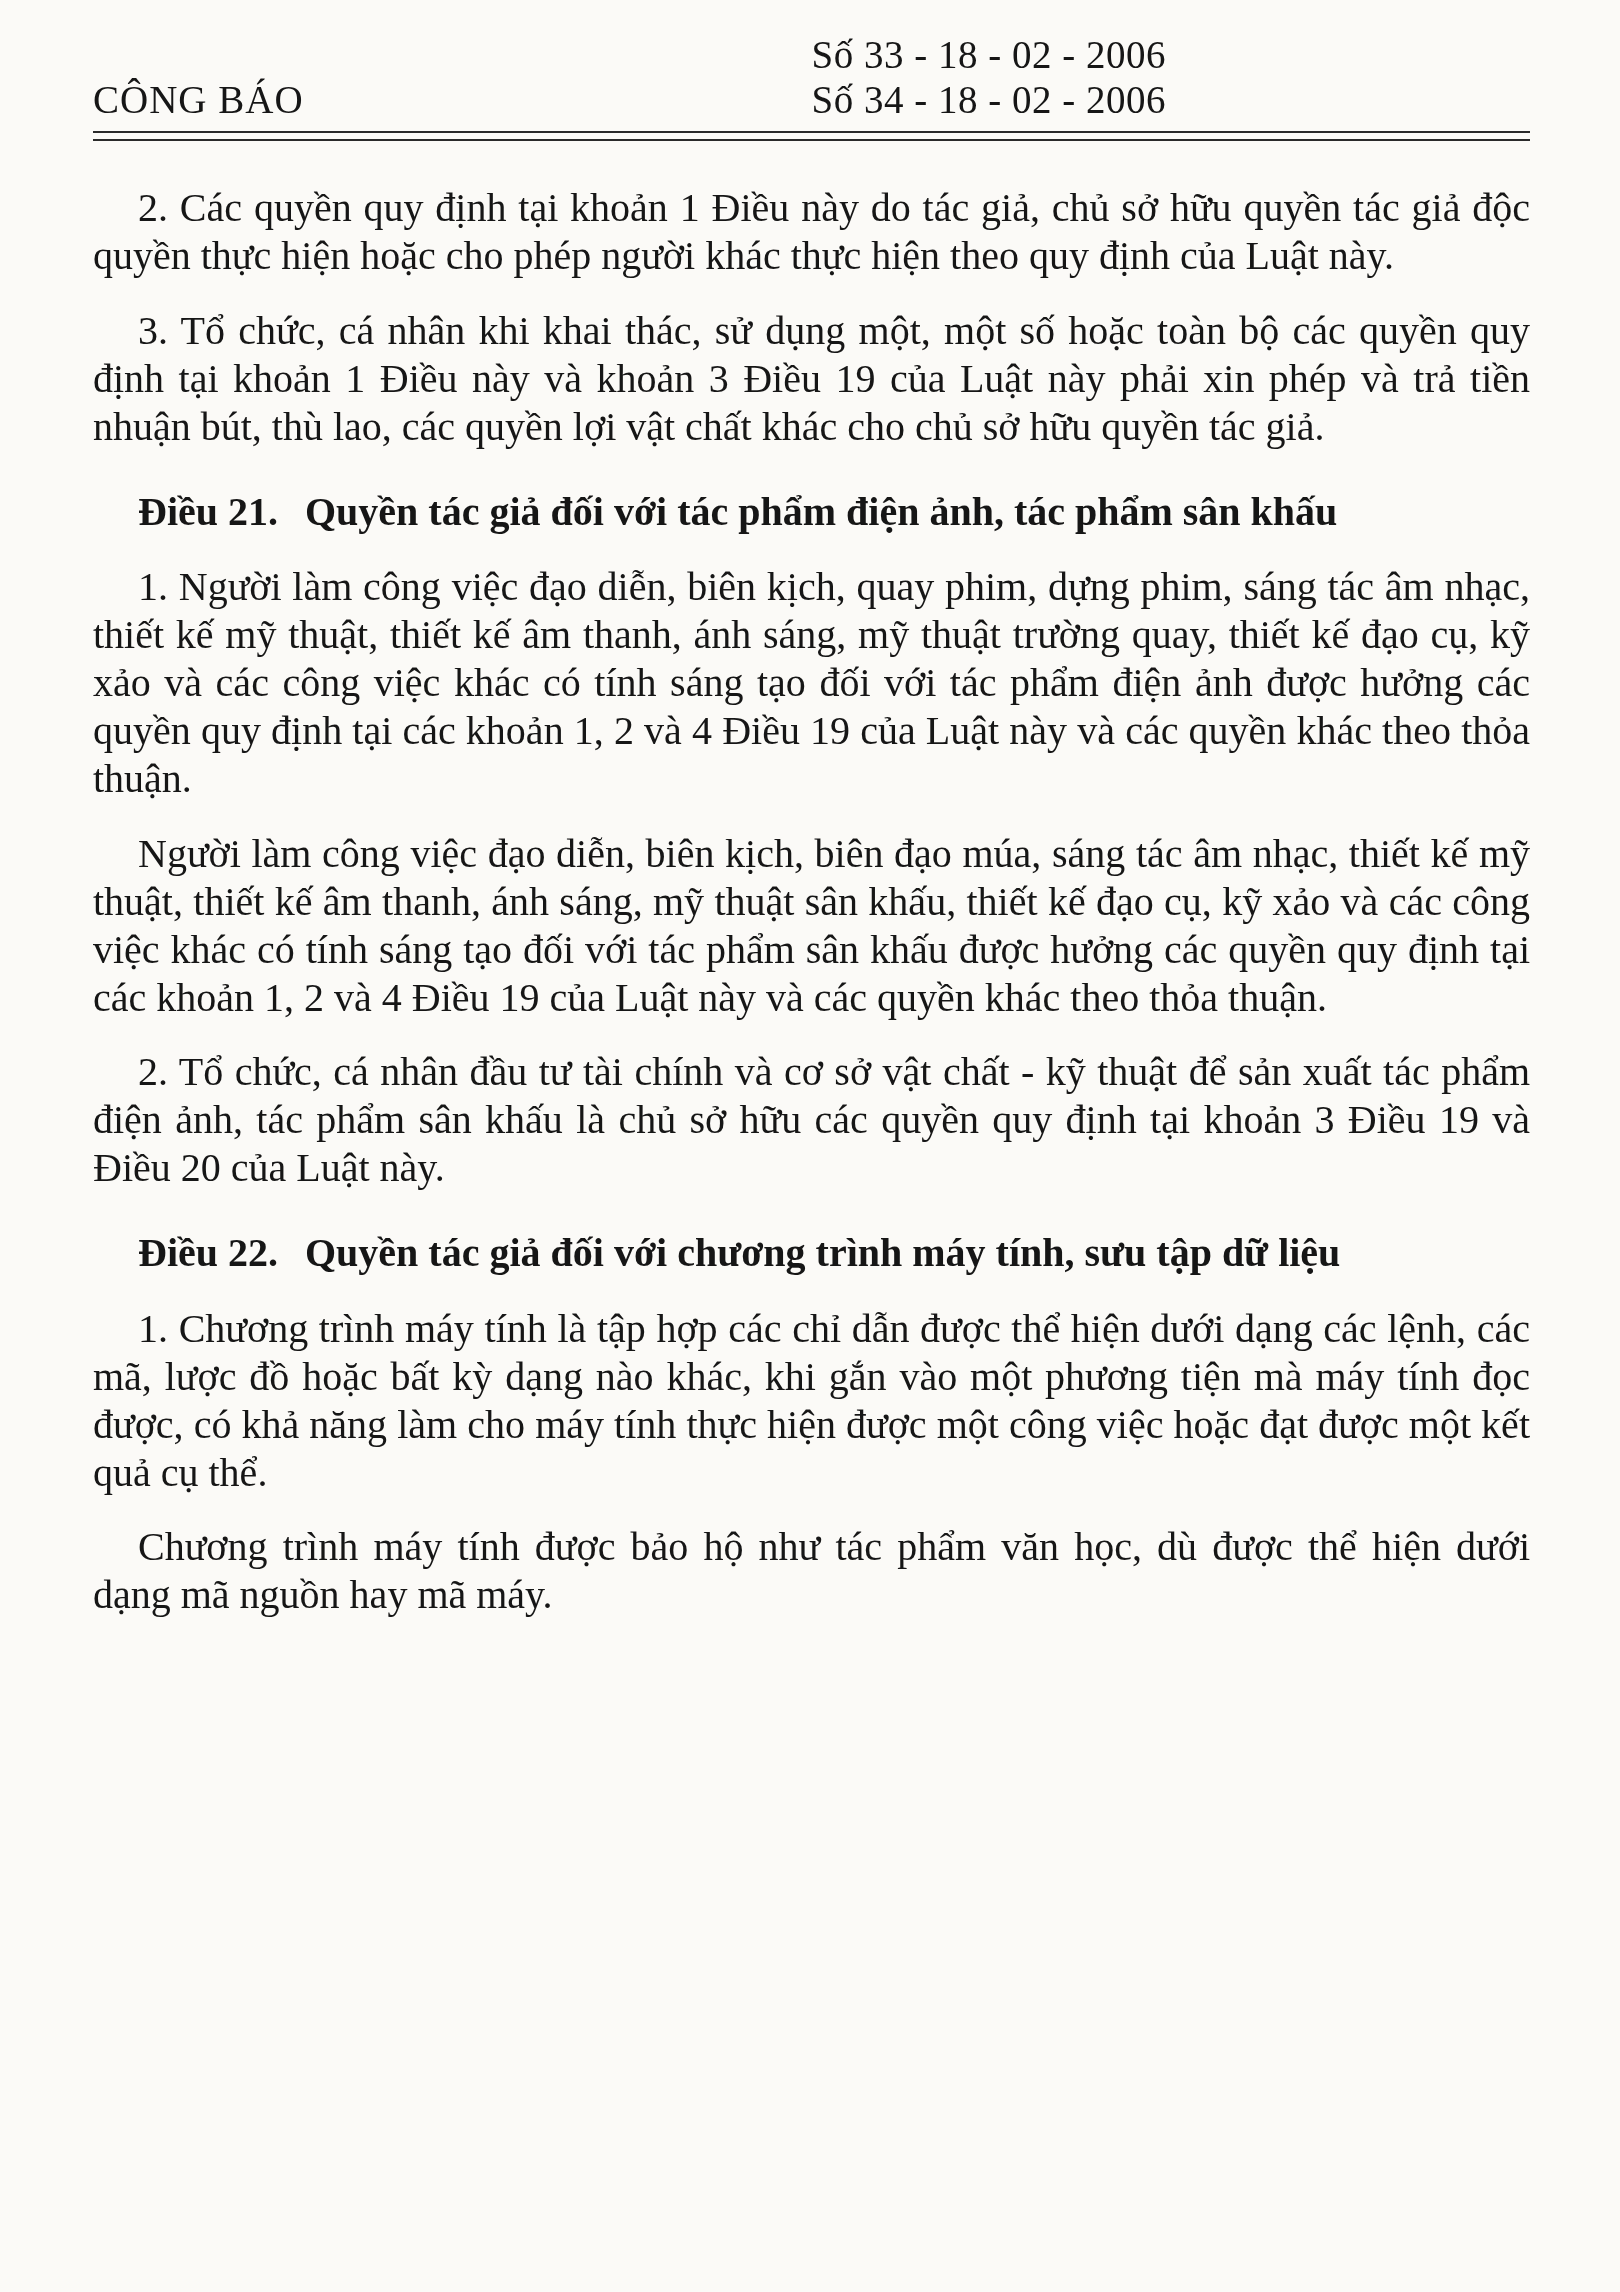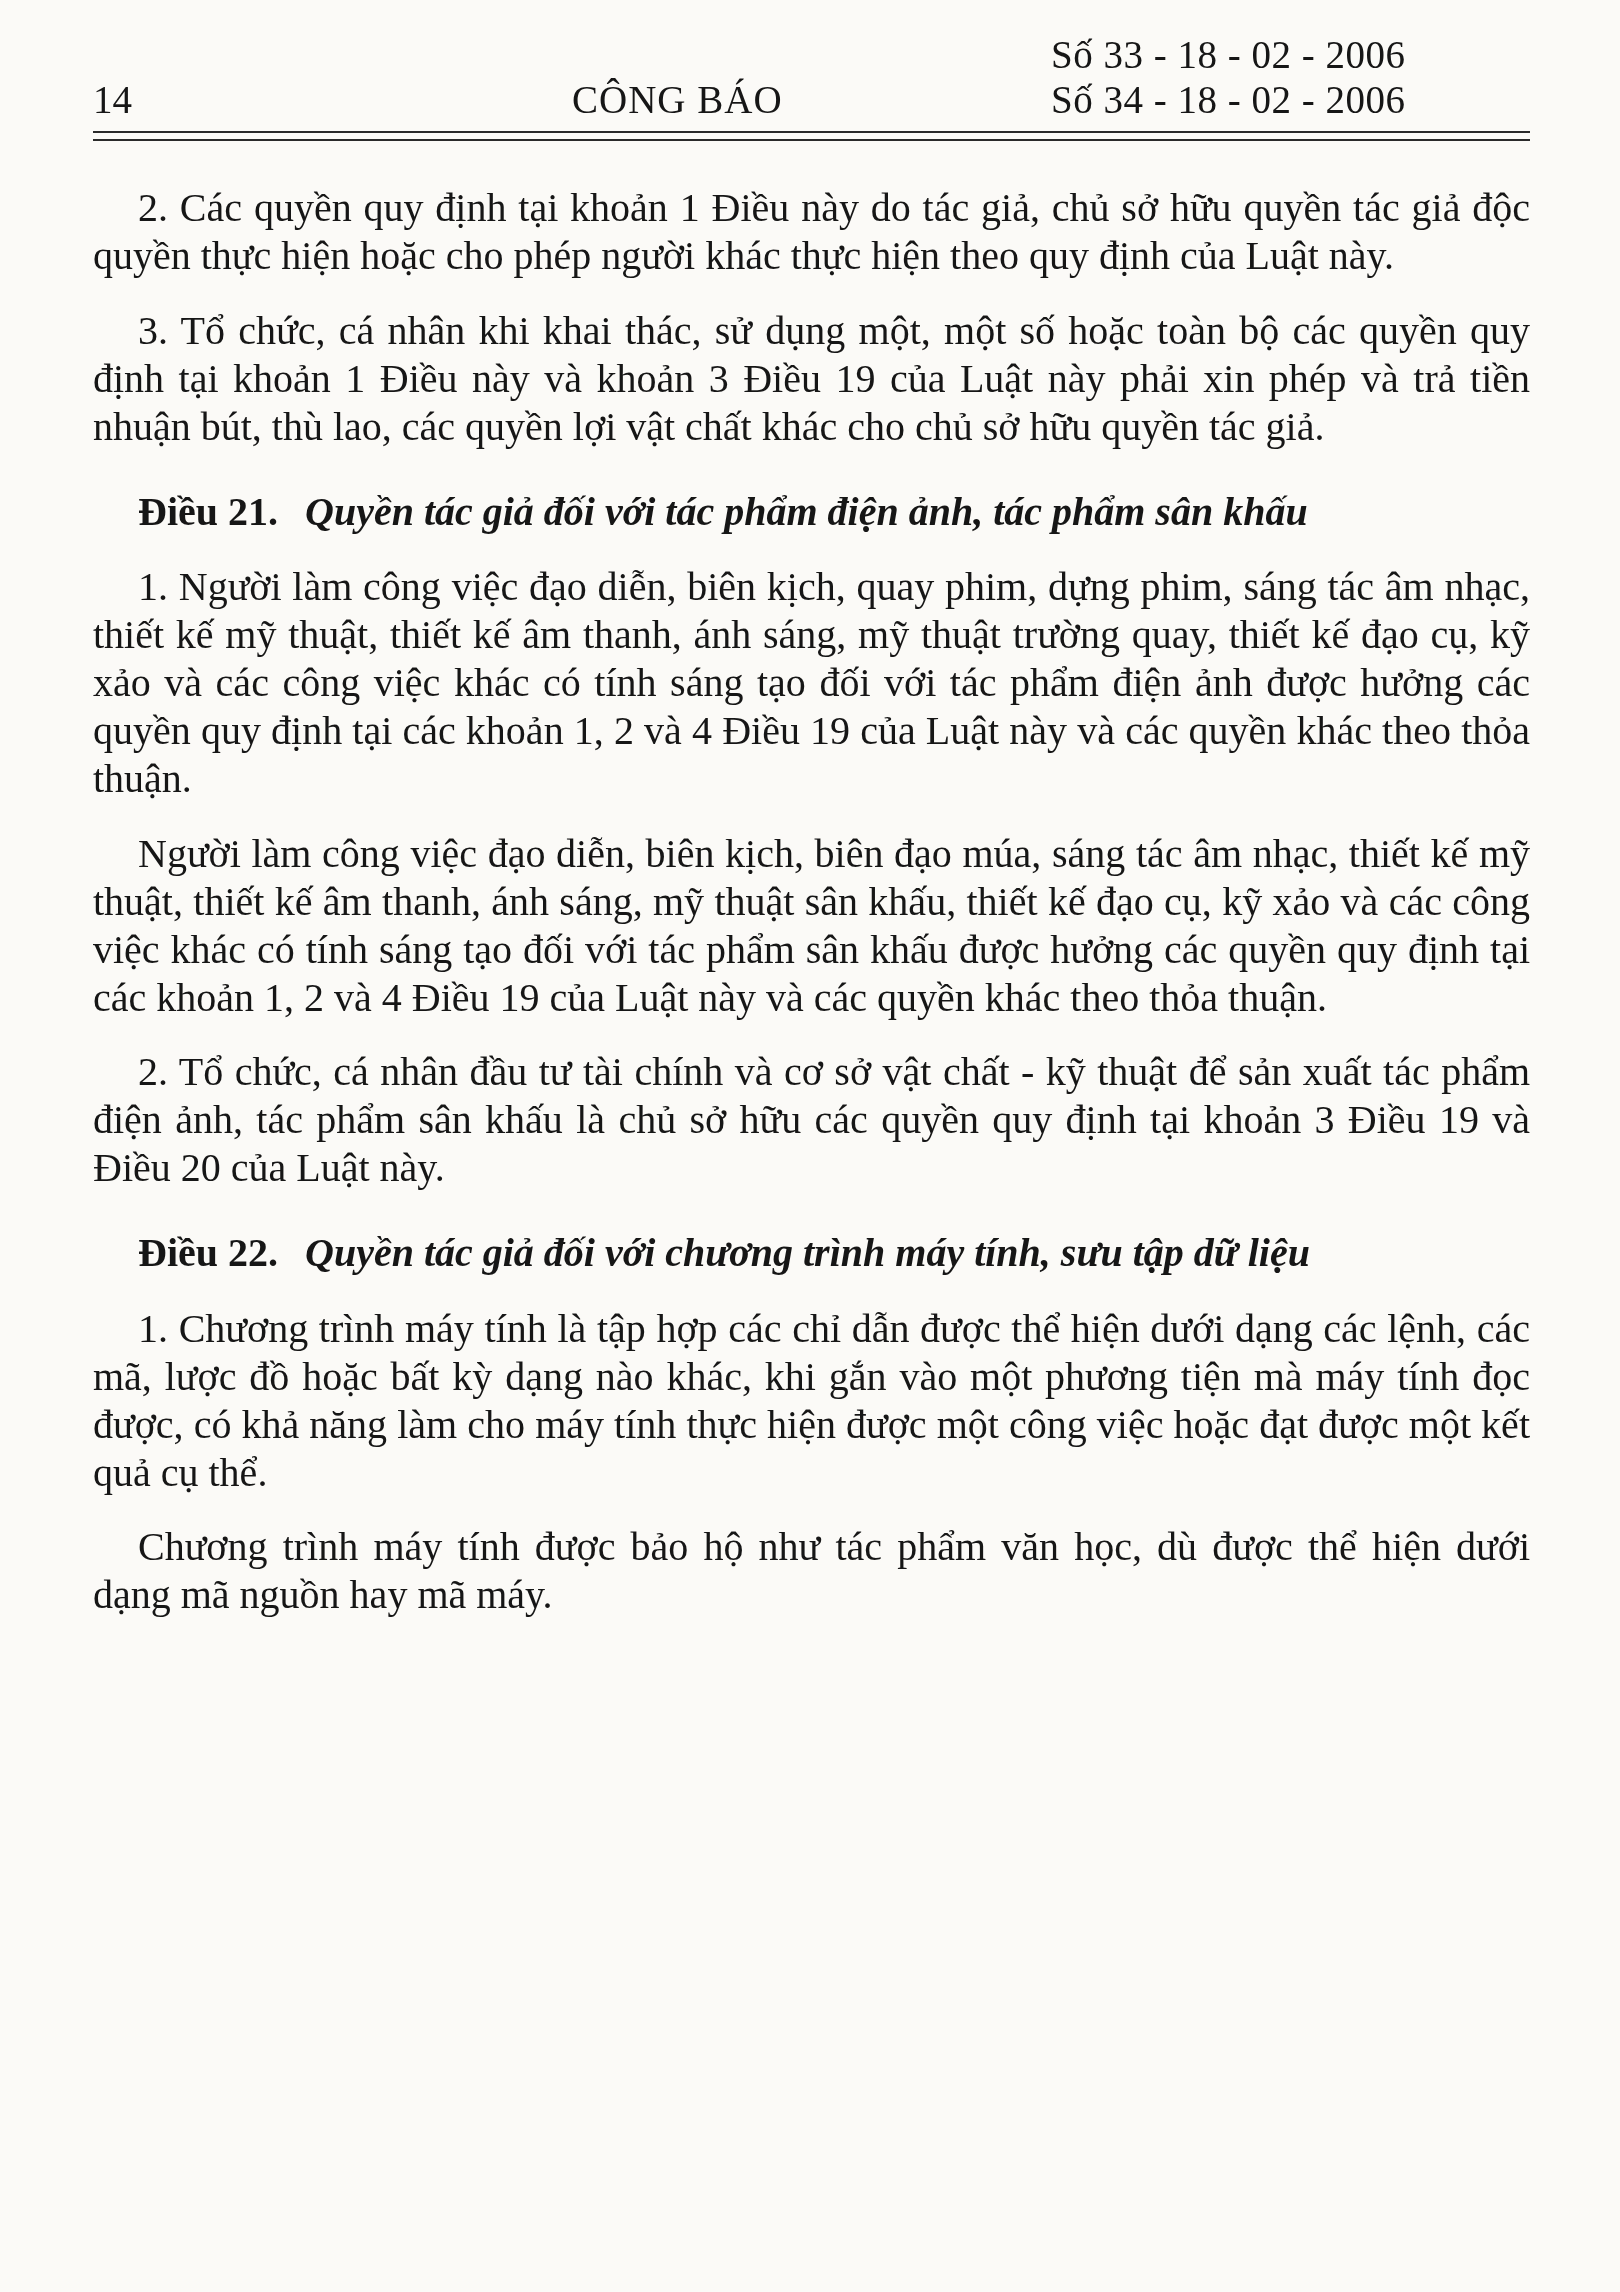--- a/index.html
+++ b/index.html
@@ -48,29 +48,28 @@
     margin: 0 0 26.5px 0;
     text-indent: 45px;
   }
   .doc-body p.article-heading {
     margin-top: 37px;
     margin-bottom: 27.4px;
     font-weight: bold;
     text-align: left;
   }
   .article-heading .h-label { font-style: normal; margin-right: 17px; }
-  .article-heading .h-title { font-style: italic; }
+  .article-heading .h-title { }
 </style>
 </head>
 <body>
 
 <div class="page">
 
   <div class="masthead">
-    <div class="col col-left">14</div>
     <div class="col col-center">CÔNG BÁO</div>
     <div class="col col-right">
       <span class="issue-line">Số 33 - 18 - 02 - 2006</span>
       <span class="issue-line">Số 34 - 18 - 02 - 2006</span>
     </div>
   </div>
 
   <div class="header-rule"></div>
 
   <div class="doc-body">

